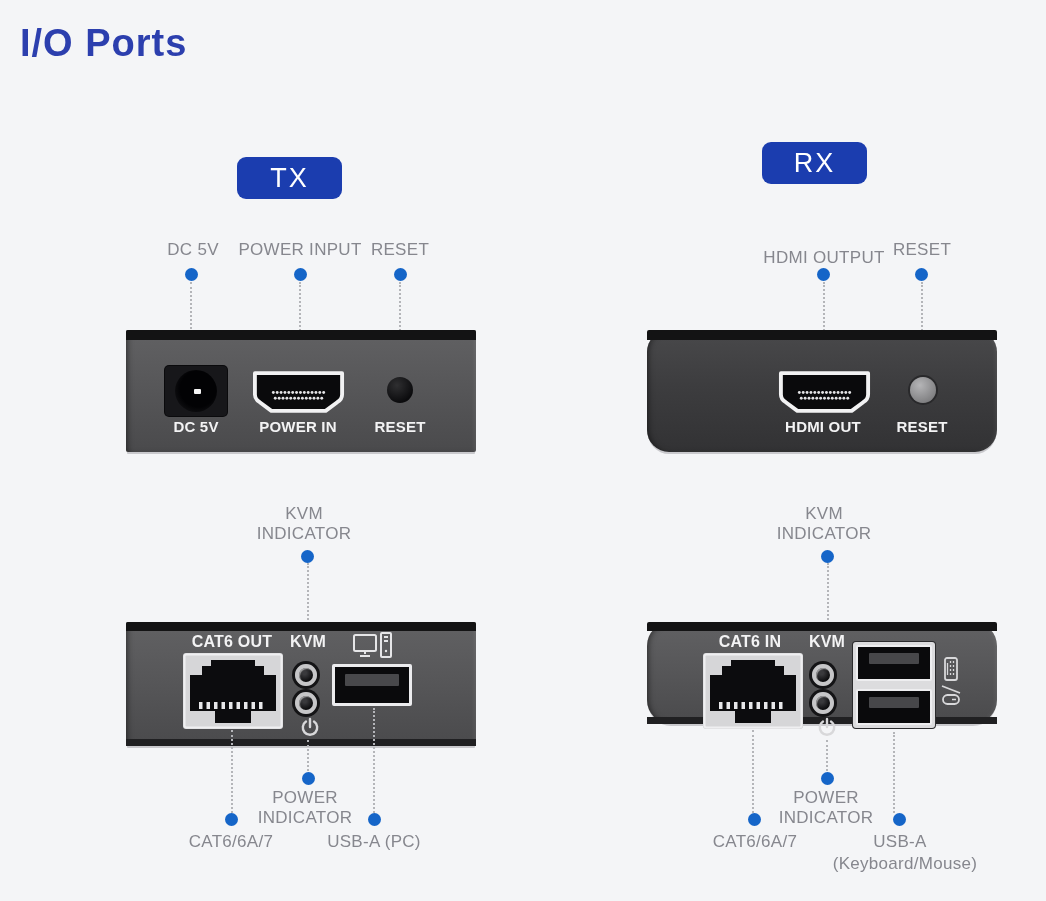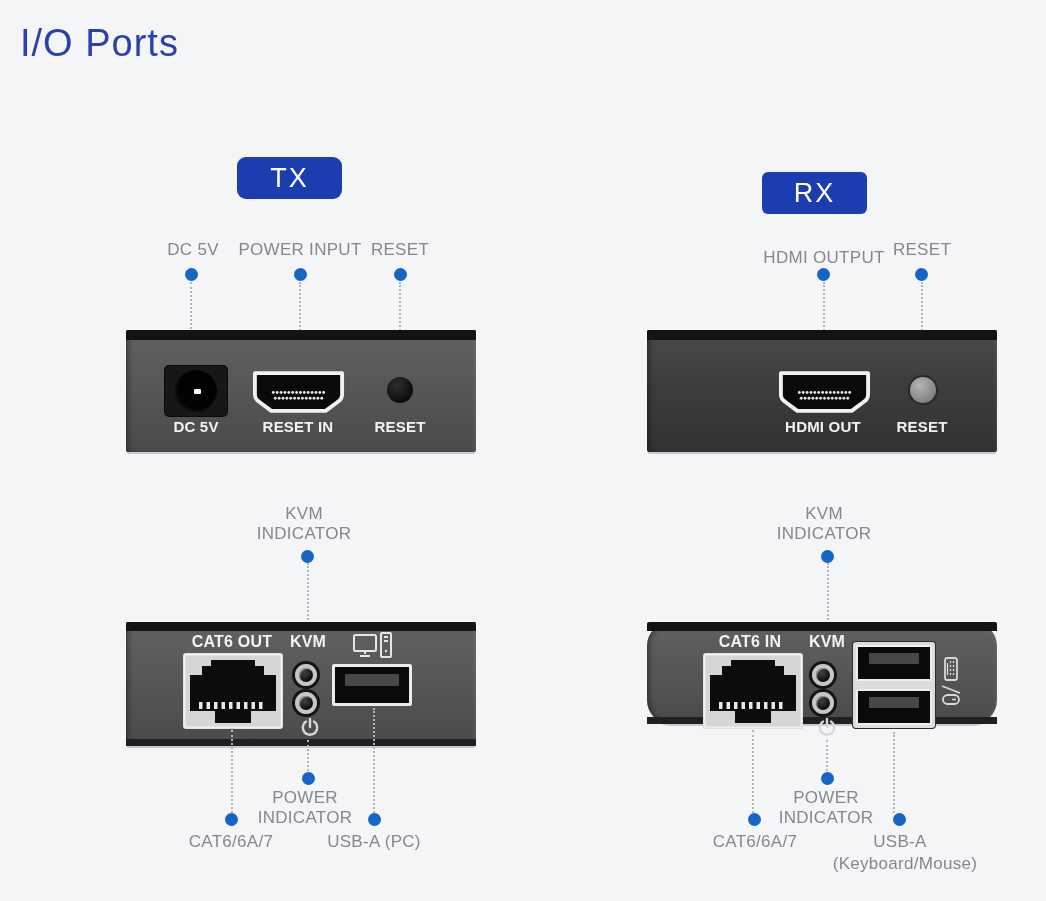--- a/index.html
+++ b/index.html
@@ -4,40 +4,40 @@
 <style>
   html,body { margin:0; padding:0; }
   body {
     width:1046px; height:901px; position:relative; overflow:hidden;
     background:#f4f5f7;
     font-family:"Liberation Sans", sans-serif;
   }
   .abs { position:absolute; }
   .page-title {
     position:absolute; left:20px; top:22px;
-    font-size:38px; color:#2c3fae; letter-spacing:1px; font-weight:400;
+    font-size:38px; color:#2c3fae; letter-spacing:1px; font-weight:700;
   }
   .badge {
     position:absolute; width:105px; height:42px; background:#1b3daf; border-radius:9px;
     color:#ffffff; font-size:27px; letter-spacing:2px; font-weight:500;
     display:flex; align-items:center; justify-content:center;
   }
   .glabel {
     position:absolute; color:#86878e; font-size:17px; text-align:center;
     letter-spacing:0.3px; line-height:20px;
   }
   .glabel2 { line-height:20px; }
   .dot { position:absolute; width:13px; height:13px; border-radius:50%; background:#1565c8; }
   .dline { position:absolute; width:0; border-left:2px dotted #b4b5b9; }
   .panel {
     position:absolute; width:350px; border-radius:2px;
     box-shadow: inset 4px 0 6px -3px rgba(0,0,0,.55), inset -3px 0 4px -2px rgba(255,255,255,.10), 0 3px 0 -1px #c9c9cd;
   }
   .panel-gray { background:linear-gradient(180deg,#616163 0%,#575759 45%,#4a4a4c 100%); }
-  .panel-dark { background:linear-gradient(180deg,#49494b 0%,#3d3d3f 45%,#323234 100%); }
+  .panel-dark { background:linear-gradient(180deg,#49494b 0%,#3d3d3f 45%,#323234 100%);border-radius:22px; }
   .strip-top { position:absolute; left:0; right:0; top:0; height:10px; background:#131314; border-radius:2px 2px 0 0; }
   .strip-bottom { position:absolute; left:0; right:0; bottom:0; height:7px; background:#202022; }
   .devlabel {
     position:absolute; color:#f3f3f4; font-weight:bold; font-size:15px; text-align:center;
     letter-spacing:0.2px;
   }
   .dc-jack { position:absolute; width:62px; height:50px; background:#17171a; border-radius:4px; box-shadow:0 0 0 1px #0a0a0c; }
   .dc-hole { position:absolute; left:10px; top:4px; width:42px; height:42px; border-radius:50%;
     background:radial-gradient(circle at 55% 45%, #020204 55%, #1c1c1f 100%); }
   .dc-glint { position:absolute; left:29px; top:23px; width:7px; height:5px; background:#f5f5f5; border-radius:1px; }
@@ -55,21 +55,21 @@
   .usb2-slot { position:absolute; left:50%; top:6px; transform:translateX(-50%); width:50px; height:11px; background:#47474a; border-radius:1px; }
   .rot90 { transform:rotate(90deg); transform-origin:center; }
   svg { display:block; }
 </style>
 </head>
 <body>
 
 <div class="page-title">I/O Ports</div>
 
 <div class="badge" style="left:237px; top:157px;">TX</div>
-<div class="badge" style="left:762px; top:172px;border-radius:6px;">RX</div>
+<div class="badge" style="left:762px; top:142px;">RX</div>
 
 <div class="glabel" style="left:113px; top:240px; width:160px;">DC 5V</div>
 <div class="glabel" style="left:220px; top:240px; width:160px;">POWER INPUT</div>
 <div class="glabel" style="left:320px; top:240px; width:160px;">RESET</div>
 <div class="dline" style="left:190px; top:282px; height:83px;"></div>
 <div class="dline" style="left:299px; top:282px; height:89px;"></div>
 <div class="dline" style="left:399px; top:282px; height:96px;"></div>
 <div class="dot" style="left:185px; top:268px;"></div>
 <div class="dot" style="left:294px; top:268px;"></div>
 <div class="dot" style="left:394px; top:268px;"></div>
@@ -115,21 +115,21 @@
           <circle cx="48" cy="29" r="1.5"></circle>
           <circle cx="52" cy="29" r="1.5"></circle>
           <circle cx="56" cy="29" r="1.5"></circle>
           <circle cx="60" cy="29" r="1.5"></circle>
           <circle cx="64" cy="29" r="1.5"></circle>
           <circle cx="68" cy="29" r="1.5"></circle>
           <circle cx="72" cy="29" r="1.5"></circle>
       </g>
     </svg>
   </span>
-  <div class="devlabel" style="left:122px; top:88px; width:100px;">RESET IN</div>
+  <div class="devlabel" style="left:122px; top:88px; width:100px;">POWER IN</div>
   <div class="reset-dark" style="left:261px; top:47px;"></div>
   <div class="devlabel" style="left:224px; top:88px; width:100px;">RESET</div>
 </div>
 
 <div class="panel panel-dark" style="left:647px; top:330px; height:122px;">
   <div class="strip-top"></div>
   <span class="abs" style="left:131px; top:40px;">
     <svg width="93" height="45" viewBox="0 0 96 46">
       <path d="M3 3 H93 V25 Q93 30 88 33 L76 42 H20 L8 33 Q3 30 3 25 Z" fill="#0a0a0c" stroke="#f2f2f3" stroke-width="4" stroke-linejoin="round"></path>
       <g fill="#e4e4e6">

